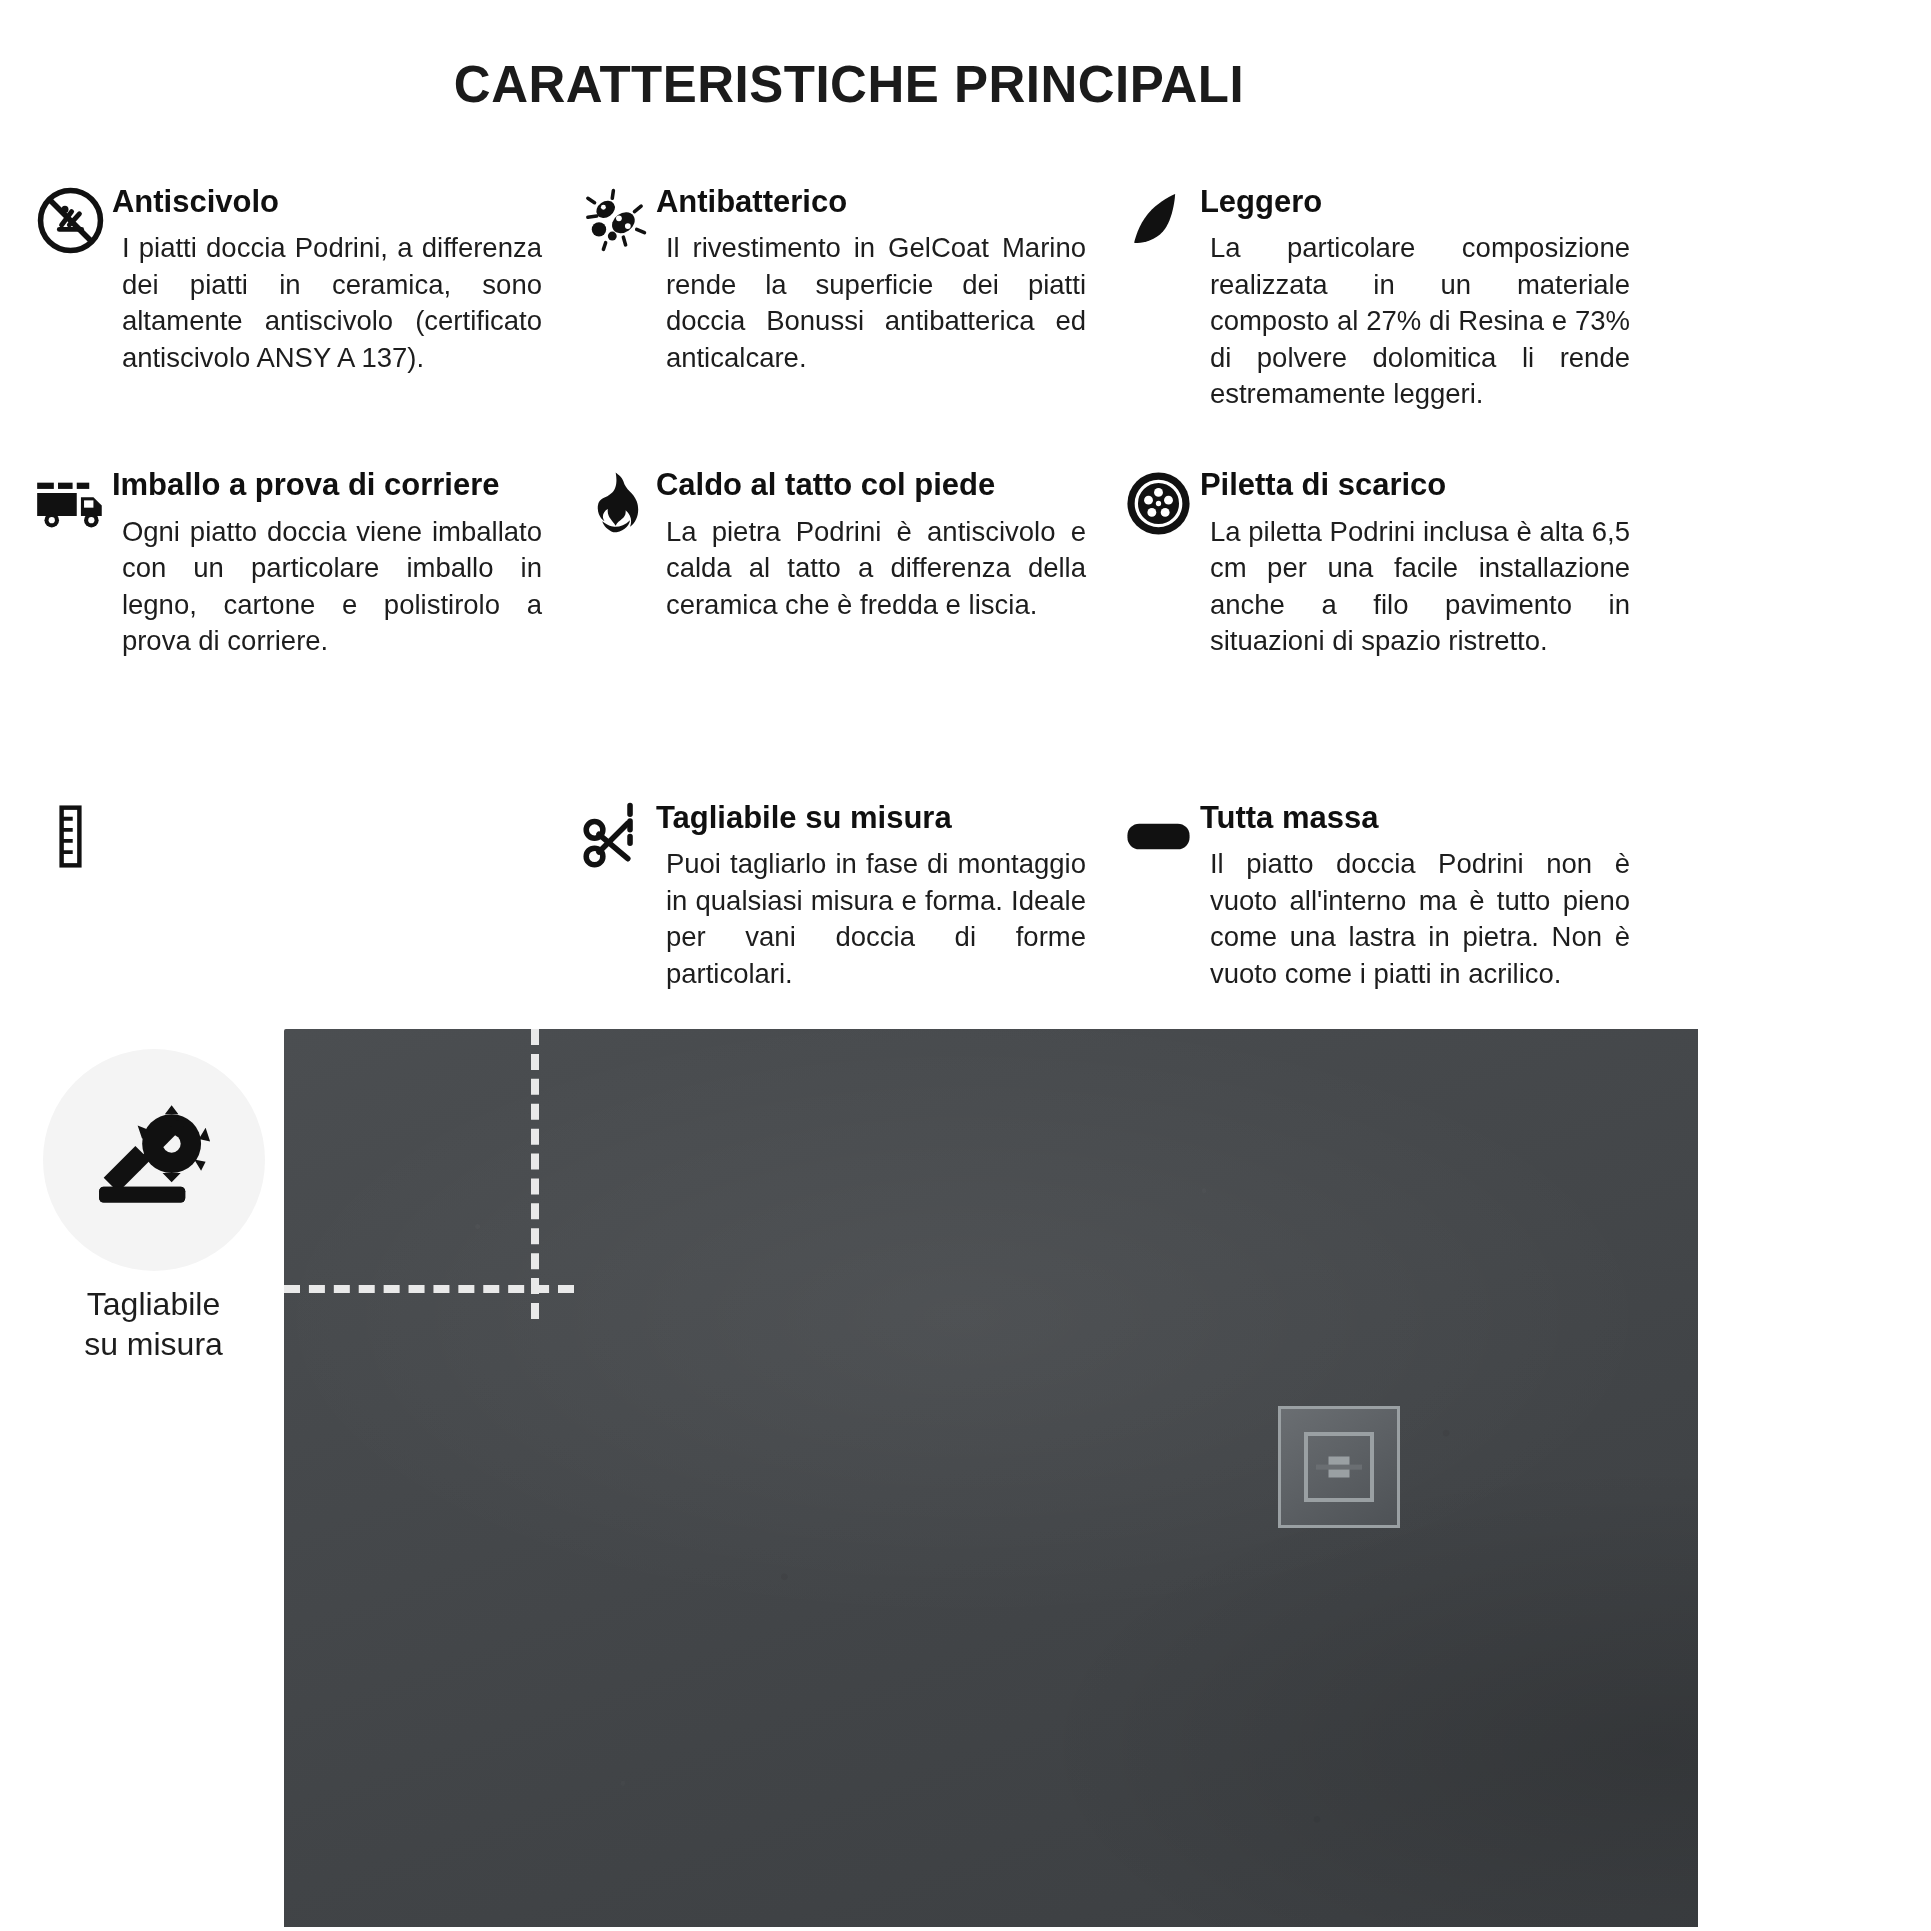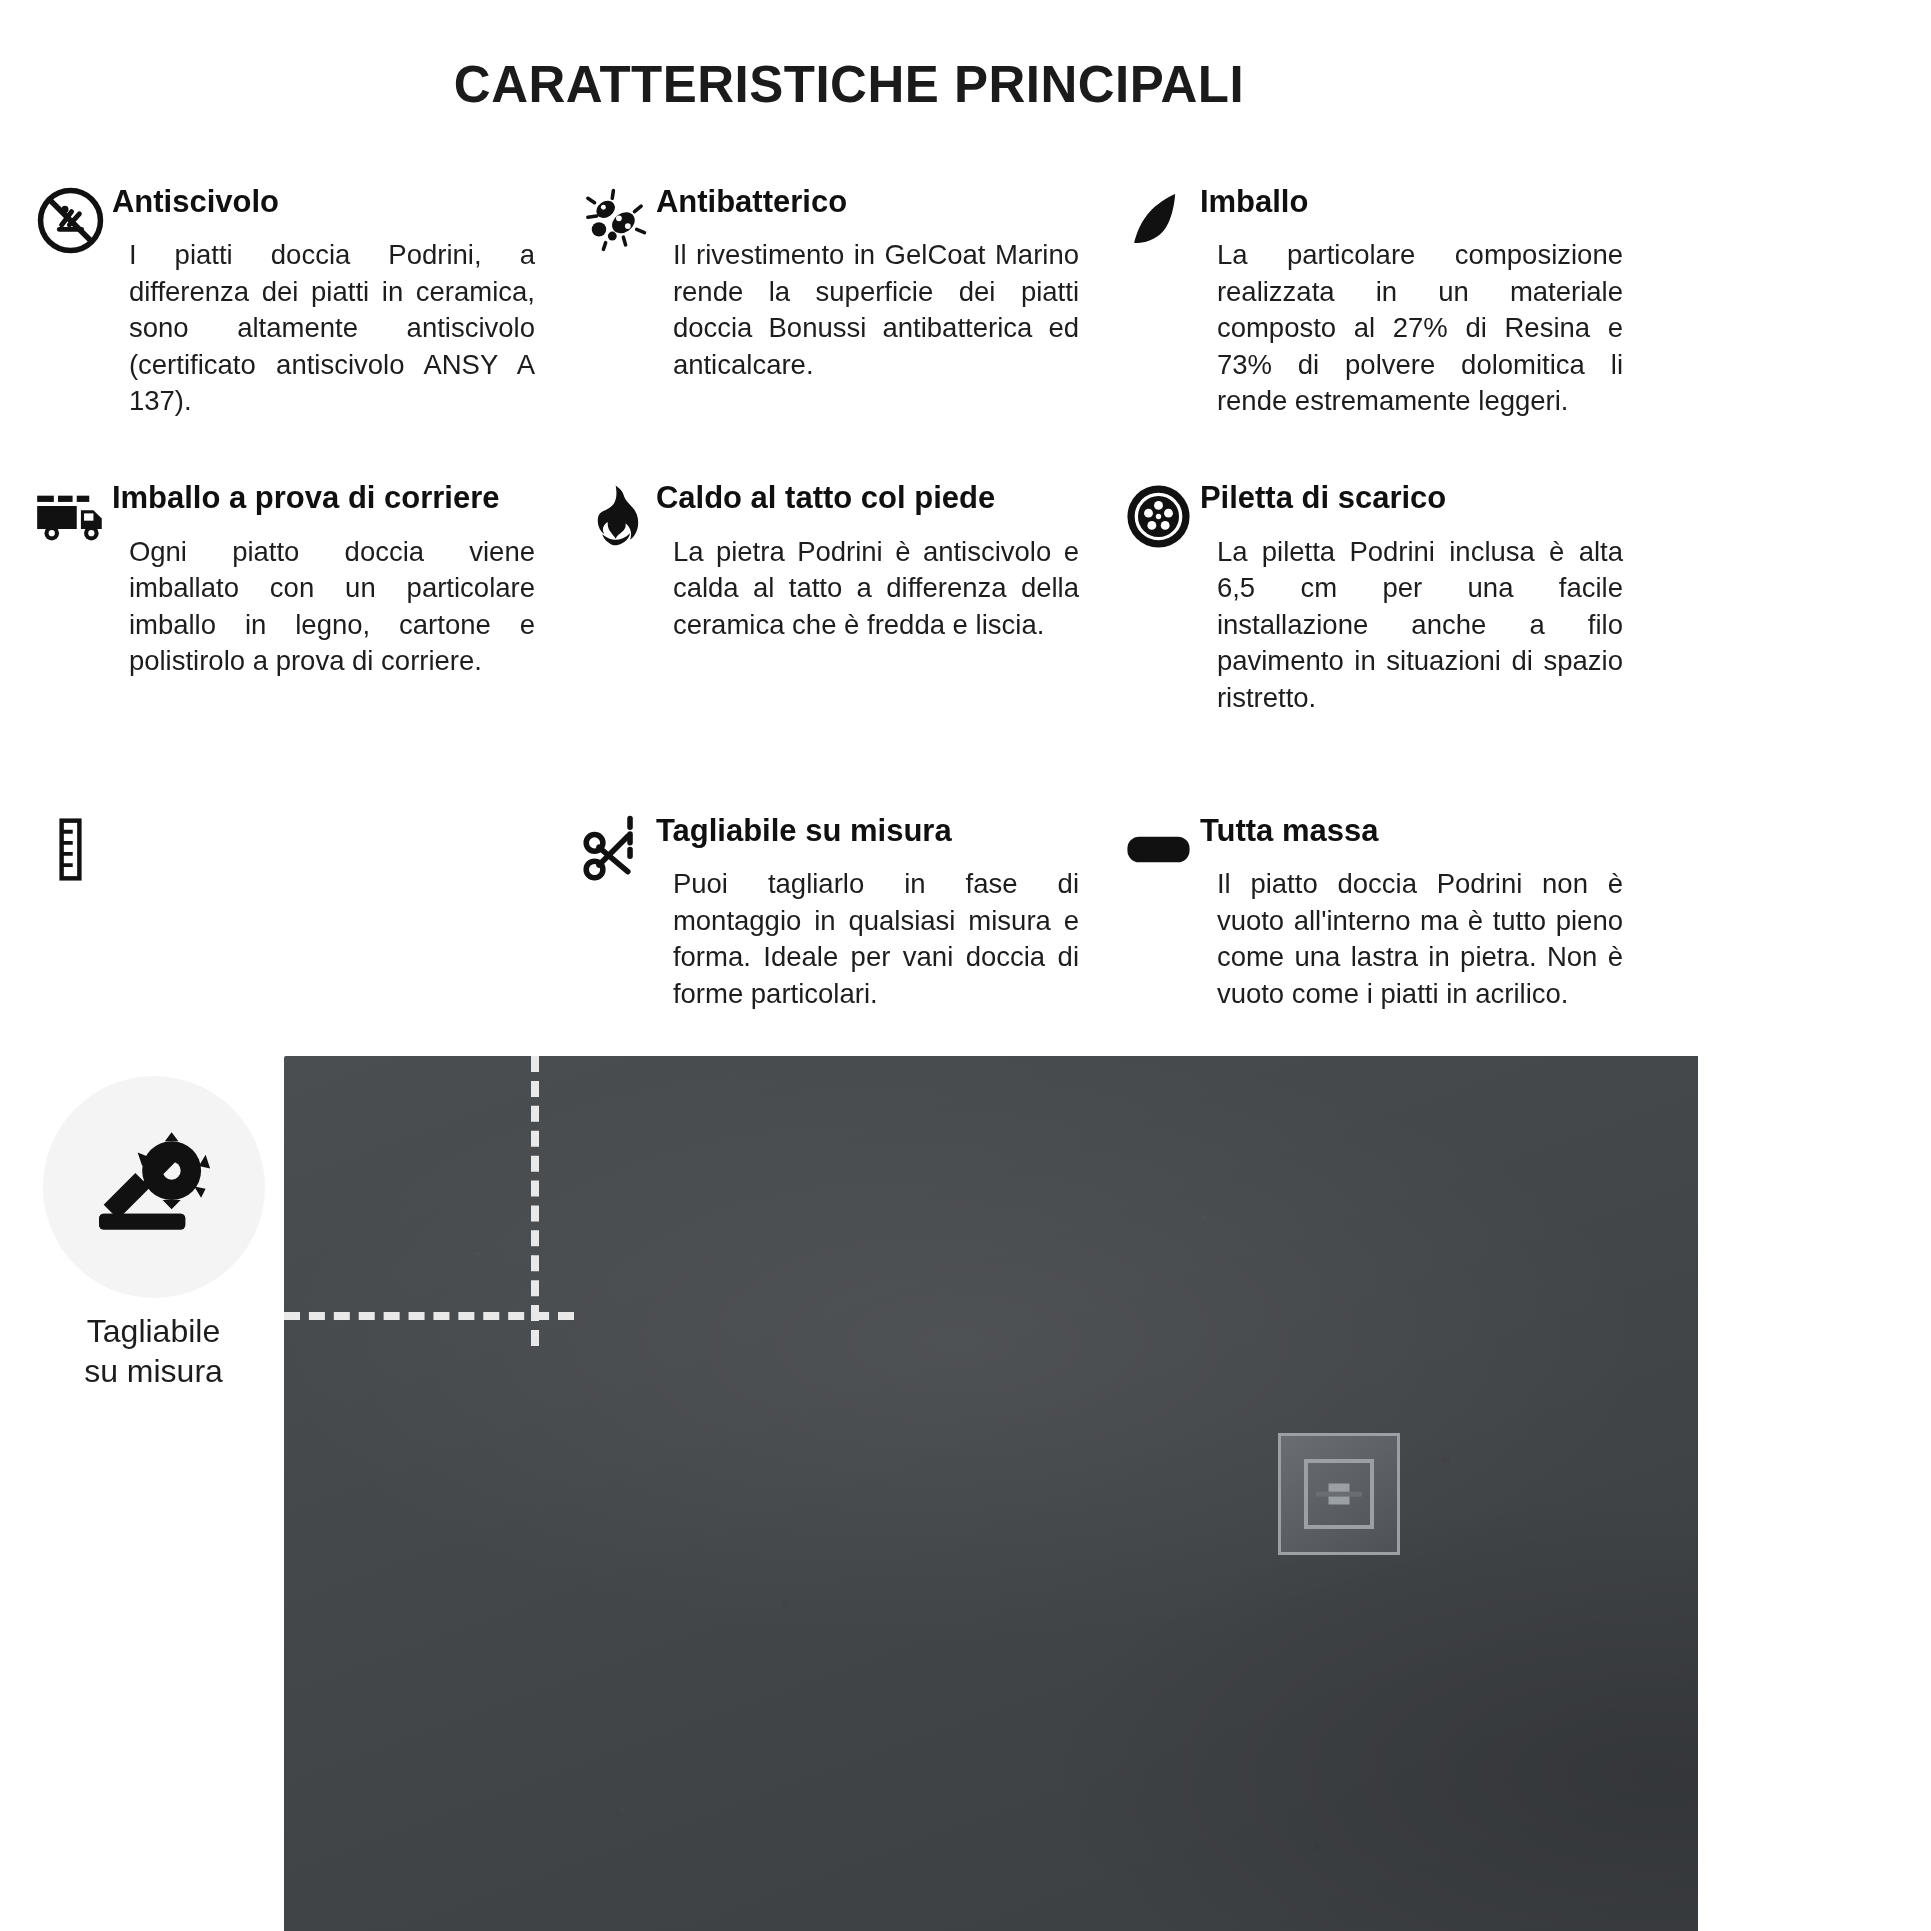--- a/index.html
+++ b/index.html
@@ -62,21 +62,21 @@
     font-weight: 700;
     color: #101010;
     margin: 0 0 1.9px 0;
     line-height: 1.2;
   }
   .fbody {
     font-size: 27.5px;
     line-height: 1.33;
     color: #1d1d1d;
     text-align: justify;
-    margin: 17px;
+    margin: 10px;
     hyphens: auto;
   }
 
   
   .row1 .feature { min-height: 241px; }
   .row2 .feature { min-height: 290px; }
   .row3 .feature { min-height: 203px; }
 
   
   .bottom {
@@ -243,21 +243,21 @@
       </div>
     </div>
 
     <div class="feature">
       <div class="iconbox">
         <svg width="71" height="71" viewBox="0 0 64 64" aria-hidden="true">
           <path d="M47 8 C47 8 46 30 36 42 C28 51 16 53 10 52 C12 44 16 32 26 22 C35 13 47 8 47 8 Z" fill="#111"></path>
         </svg>
       </div>
       <div class="ftext">
-        <p class="fhead">Imballo</p>
+        <p class="fhead">Leggero</p>
         <p class="fbody">La particolare composizione realizzata in un materiale composto al 27% di Resina e 73% di polvere dolomitica li rende estremamente leggeri.</p>
       </div>
     </div>
   </div>
 
   <div class="grid row2">
 
     <div class="feature">
       <div class="iconbox">
         <svg width="77" height="71" viewBox="0 0 72 64" aria-hidden="true">

